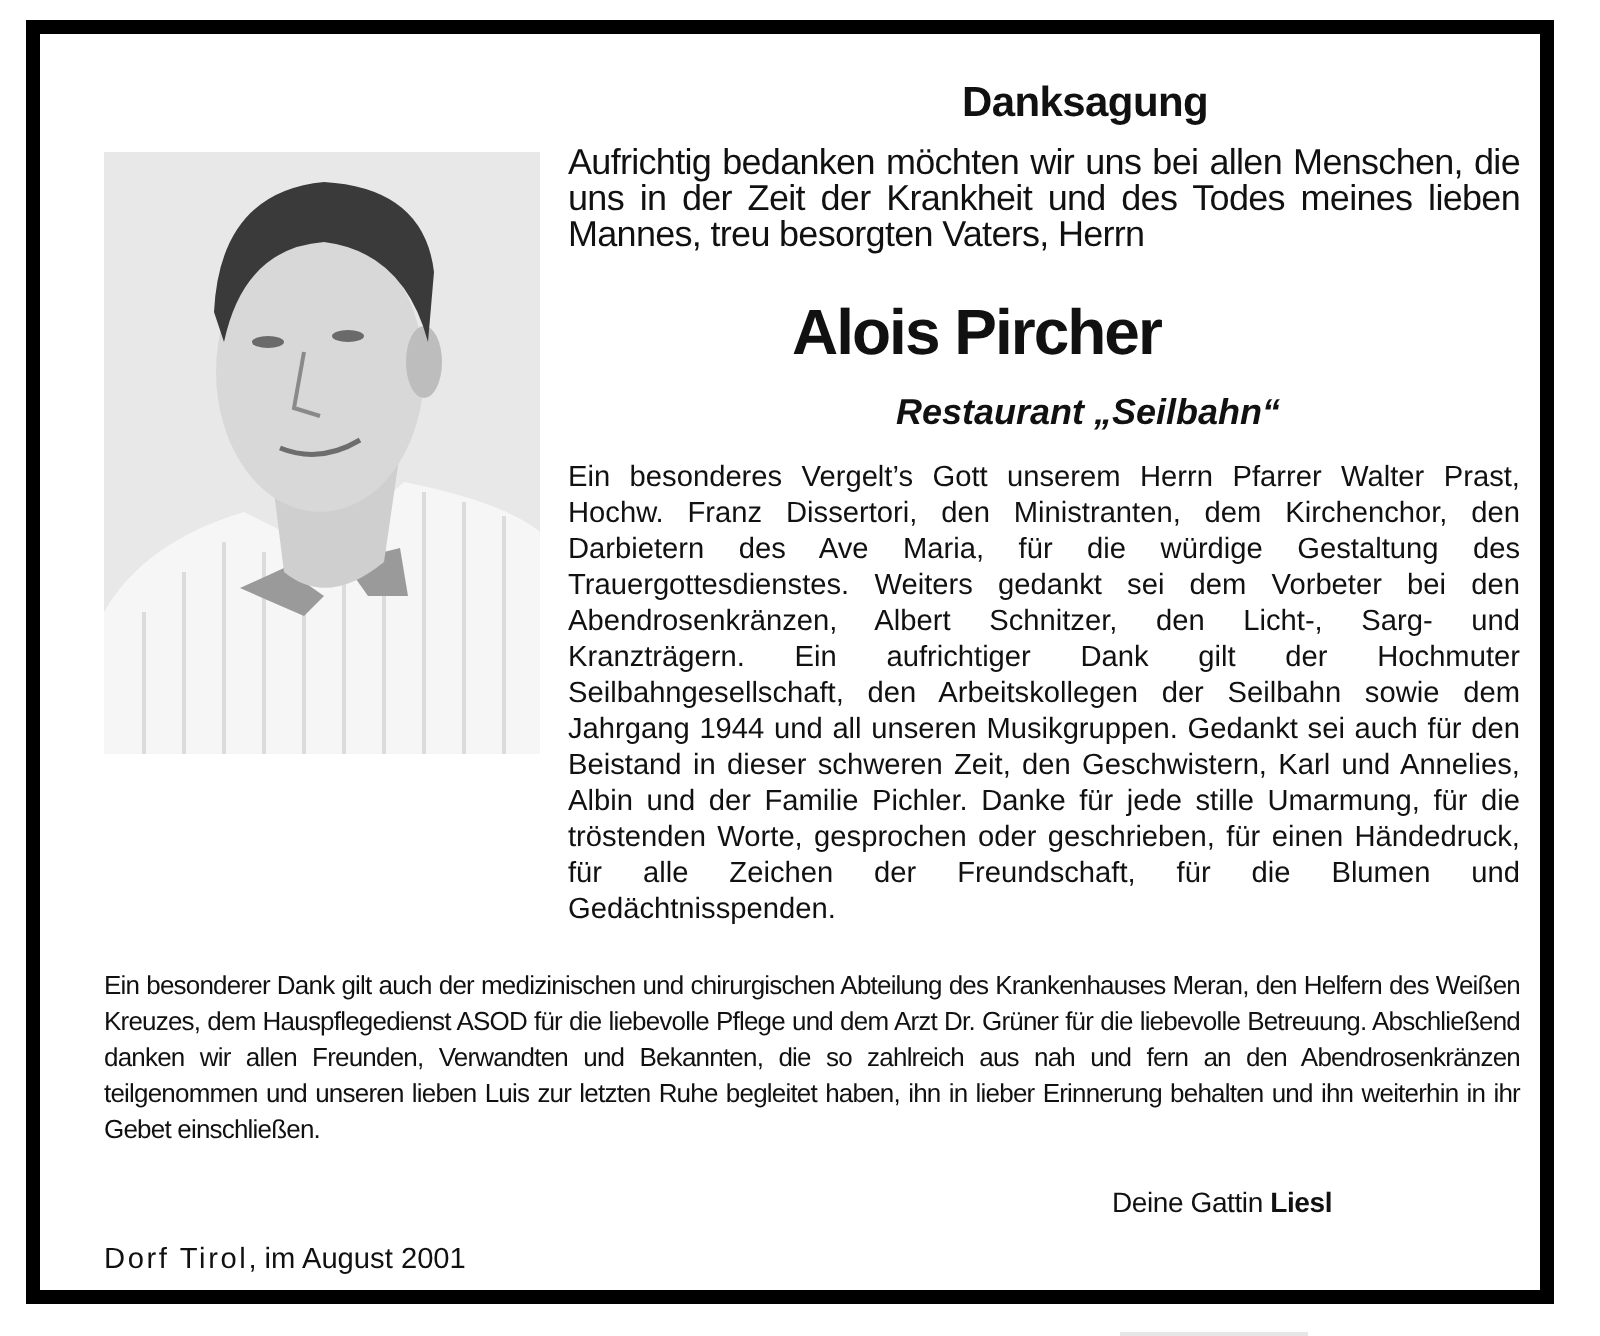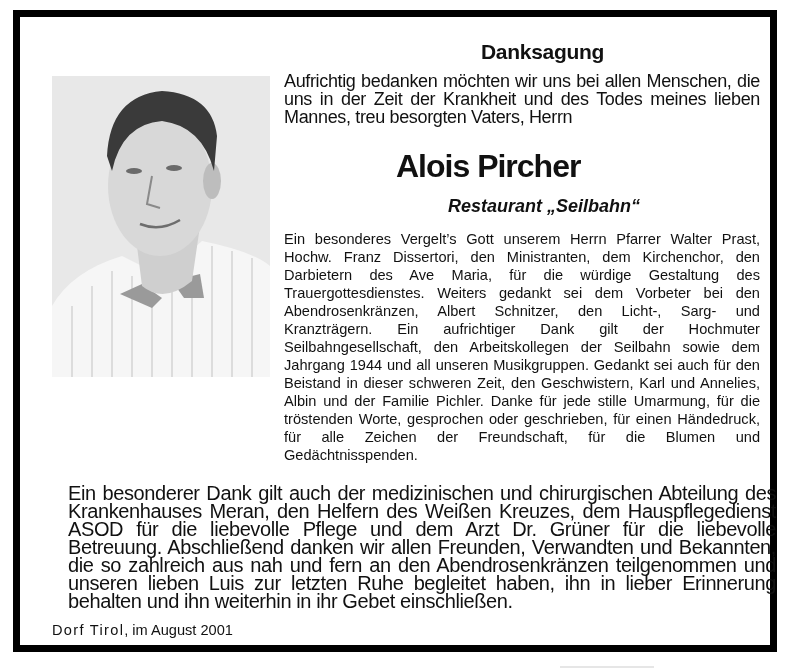--- a/index.html
+++ b/index.html
@@ -6,21 +6,21 @@
   body { width:800px; height:668px; position:relative; overflow:hidden; font-family:"Liberation Sans", sans-serif; color:#111; }
   .frame { position:absolute; left:13px; top:10px; width:750px; height:628px; border:7px solid #000; background:#fff; }
   .title { position:absolute; left:457px; top:40px; font-size:21px; font-weight:bold; letter-spacing:-0.3px;margin-left:24px; }
   .photo { position:absolute; left:52px; top:76px; width:218px; height:301px; background:#e8e8e8; overflow:hidden; }
   .intro { position:absolute; left:284px; top:72px; width:476px; font-size:18px; line-height:18px; text-align:justify; letter-spacing:-0.35px; }
   .name { position:absolute; left:396px; top:148px; font-size:32px; font-weight:bold; letter-spacing:-1px; }
   .sub { position:absolute; left:448px; top:196px; font-size:18px; font-weight:bold;font-style:italic; }
   .col { position:absolute; left:284px; top:230px; width:476px; font-size:14.6px; line-height:18px; text-align:justify; }
   .col p { margin:0; }
   .col .first { margin-bottom:2px; }
-  .full { position:absolute; left:68px; top:484px; width:708px; font-size:20px; line-height:18px; text-align:justify; letter-spacing:-0.4px; }
+  .full { position:absolute; left:52px; top:484px; width:708px; font-size:13px; line-height:18px; text-align:justify; letter-spacing:-0.4px; }
   .place { position:absolute; left:52px; top:589px; font-size:14.6px;margin-top:33px; }
   .place .spaced { letter-spacing:1.3px; }
   .sig { position:absolute; left:556px; top:592px; font-size:14px; line-height:18px; letter-spacing:-0.2px; }
   .sig b { font-weight:bold; }
   .mark { position:absolute; left:560px; top:666px; width:94px; height:2px; background:#e6e6e6; }
 </style>
 </head>
 <body>
 
 <div class="frame"></div>
@@ -71,15 +71,18 @@
   <p>Ein besonderes Vergelt’s Gott unserem Herrn Pfarrer Walter Prast, Hochw. Franz Dissertori, den Ministranten, dem Kirchenchor, den Darbietern des Ave Maria, für die würdige Gestaltung des Trauergottesdienstes. Weiters gedankt sei dem Vorbeter bei den Abendrosenkränzen, Albert Schnitzer, den Licht-, Sarg- und Kranzträgern. Ein aufrichtiger Dank gilt der Hochmuter Seilbahngesellschaft, den Arbeitskollegen der Seilbahn sowie dem Jahrgang 1944 und all unseren Musikgruppen. Gedankt sei auch für den Beistand in dieser schweren Zeit, den Geschwistern, Karl und Annelies, Albin und der Familie Pichler. Danke für jede stille Umarmung, für die tröstenden Worte, gesprochen oder geschrieben, für einen Händedruck, für alle Zeichen der Freundschaft, für die Blumen und Gedächtnisspenden.</p>
 </div>
 
 <div class="full">Ein besonderer Dank gilt auch der medizinischen und chirurgischen Abteilung des Krankenhauses Meran, den Helfern des Weißen Kreuzes, dem Hauspflegedienst ASOD für die liebevolle Pflege und dem Arzt Dr. Grüner für die liebevolle Betreuung. Abschließend danken wir allen Freunden, Verwandten und Bekannten, die so zahlreich aus nah und fern an den Abendrosenkränzen teilgenommen und unseren lieben Luis zur letzten Ruhe begleitet haben, ihn in lieber Erinnerung behalten und ihn weiterhin in ihr Gebet einschließen.</div>
 
 <div class="place">
   <span class="spaced">Dorf Tirol</span><span>, im August 2001</span>
 </div>
 
 <div class="sig">
+  <div>
+    <span>Deine Gattin </span><b>Liesl</b>
+  </div>
 </div>
 
 <div class="mark"></div>
 
 </body></html>

